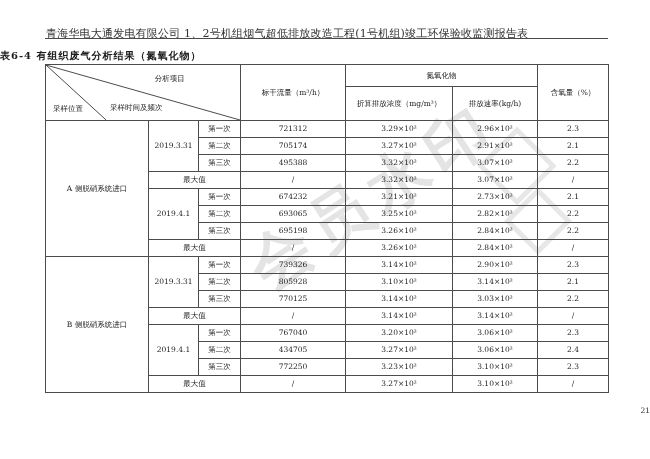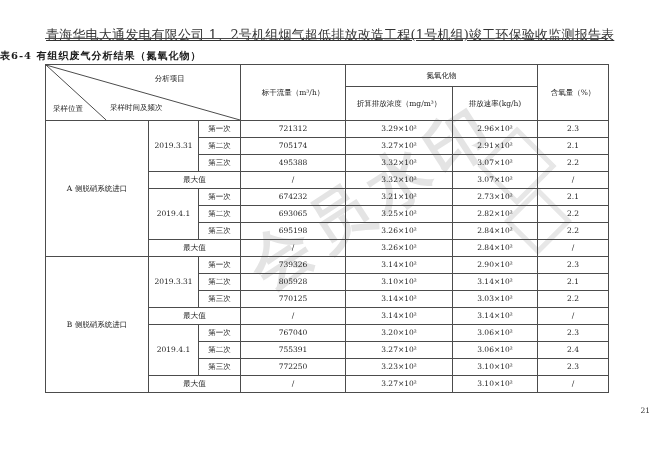--- a/index.html
+++ b/index.html
@@ -1,20 +1,20 @@
 <!DOCTYPE html>
 <html><head>
 <meta charset="utf-8">
 <style>
   html,body{margin:0;padding:0;}
   body{
     width:650px;height:459px;background:#ffffff;position:relative;overflow:hidden;
     font-family:"DejaVu Serif","Liberation Serif",serif;color:#1c1c1c;
   }
-  .doc-header{position:absolute;left:46px;top:26px;font-size:13px;color:#333;letter-spacing:.2px;white-space:nowrap;z-index:3;text-decoration:underline;}
+  .doc-header{position:absolute;left:46px;top:26px;font-size:11px;color:#333;letter-spacing:.2px;white-space:nowrap;z-index:3;}
   .doc-rule{position:absolute;left:45px;top:38px;width:563px;border-top:1px solid #4a4a4a;z-index:3;}
   .table-title{position:absolute;left:0;top:49px;width:100%;text-align:left;font-weight:bold;font-size:10px;letter-spacing:1px;z-index:3;}
   .page-number{position:absolute;left:0;top:406px;width:100%;text-align:right;font-size:7.5px;color:#333;z-index:3;}
 
   
   .watermark{
     position:absolute;left:232px;top:238px;z-index:1;
     font-size:62px;font-weight:bold;letter-spacing:8px;color:#e4e4e4;
     transform:rotate(-33deg);transform-origin:left top;white-space:nowrap;
   }
@@ -176,21 +176,21 @@
   <tr class="data">
     <td rowspan="3">2019.4.1</td>
     <td>第一次</td>
     <td>767040</td>
     <td>3.20×10²</td>
     <td>3.06×10²</td>
     <td>2.3</td>
   </tr>
   <tr class="data">
     <td>第二次</td>
-    <td>755391</td>
+    <td>434705</td>
     <td>3.27×10²</td>
     <td>3.06×10²</td>
     <td>2.4</td>
   </tr>
   <tr class="data">
     <td>第三次</td>
     <td>772250</td>
     <td>3.23×10²</td>
     <td>3.10×10²</td>
     <td>2.3</td>

